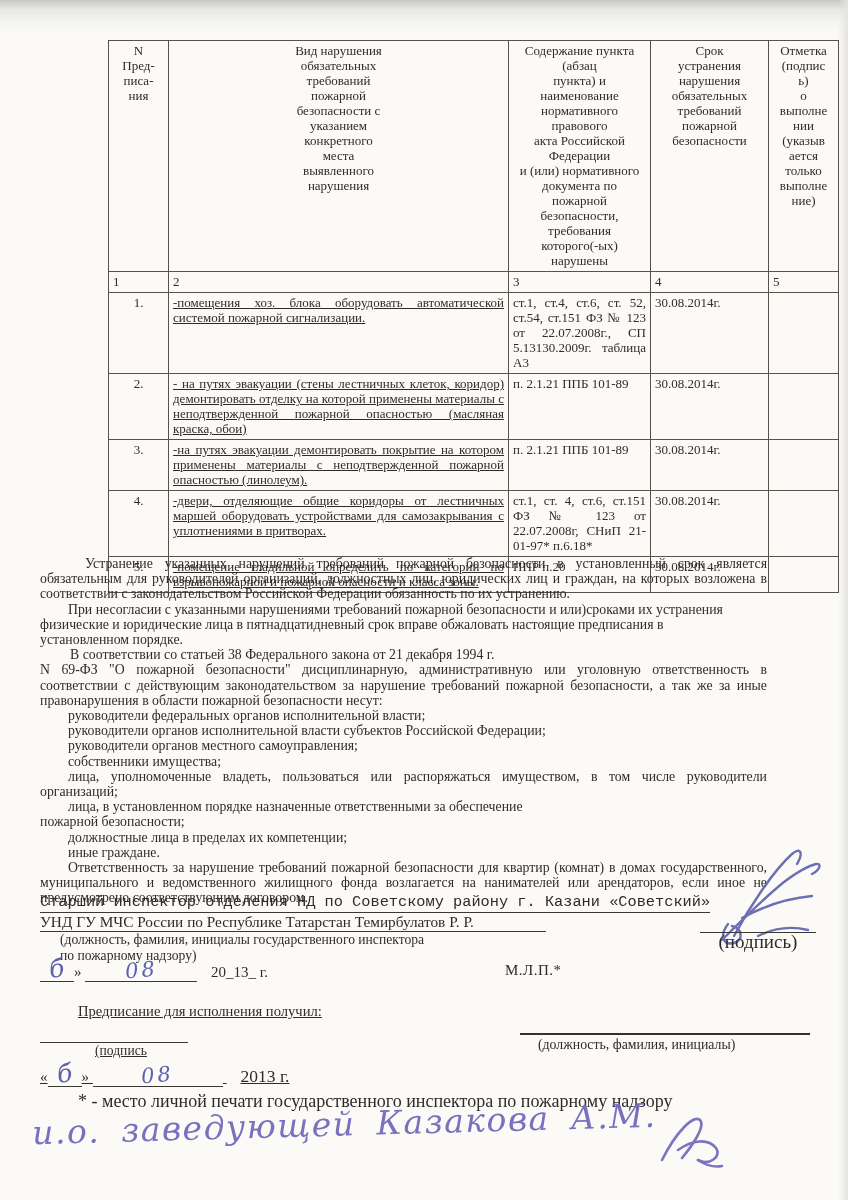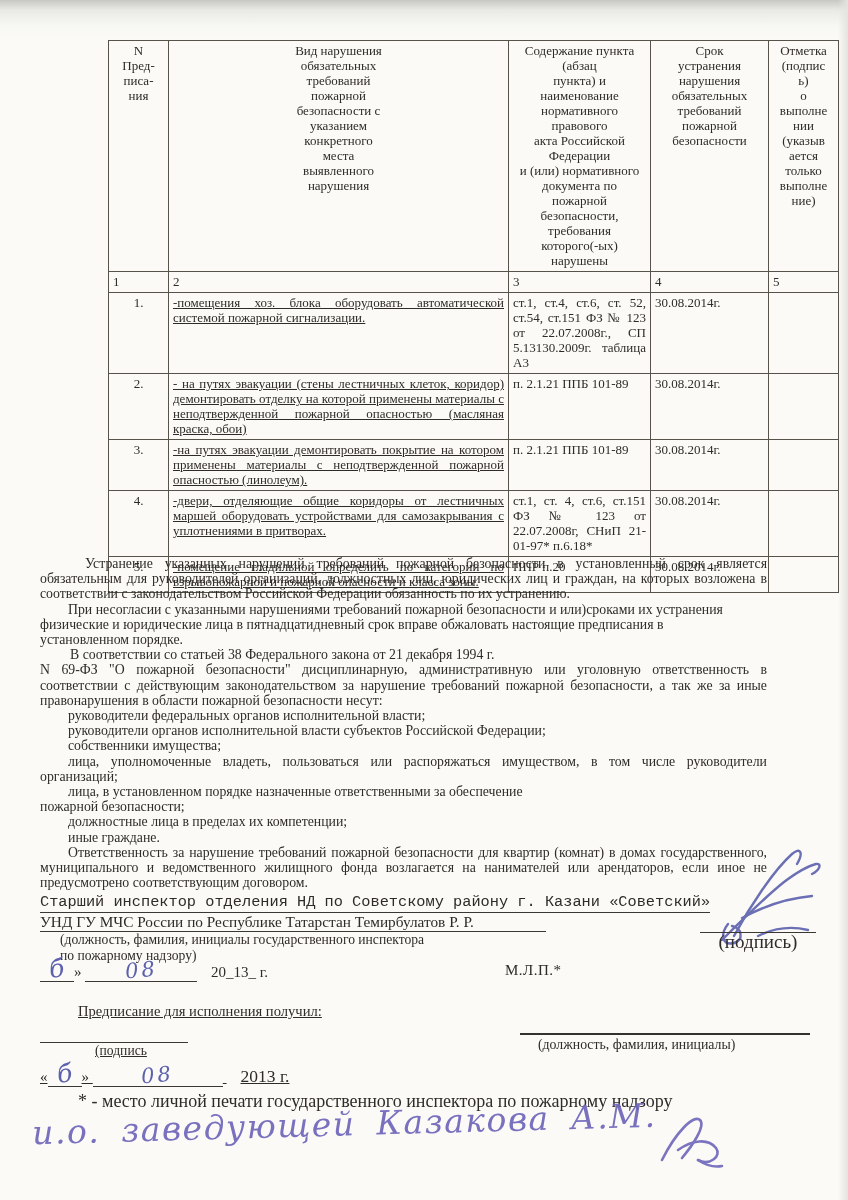--- a/index.html
+++ b/index.html
@@ -198,20 +198,21 @@
 
   <div class="bodytext">
     <p class="j ind45">Устранение указанных нарушений требований пожарной безопасности в  установленный срок является обязательным для руководителей организаций, должностных лиц, юридических лиц  и граждан, на которых возложена в соответствии с законодательством Российской Федерации обязанность по их устранению.</p>
     <p class="preline ind28">При  несогласии с указанными нарушениями требований пожарной безопасности и или)сроками их устранения
 физические и юридические лица в пятнадцатидневный срок вправе  обжаловать  настоящие предписания в
 установленном порядке.</p>
     <p class="ind30">В  соответствии со статьей 38 Федерального закона от 21 декабря 1994 г.</p>
     <p class="j">N 69-ФЗ "О пожарной безопасности" дисциплинарную, административную или уголовную ответственность в соответствии с действующим законодательством за нарушение требований пожарной безопасности, а так же за иные правонарушения в области пожарной безопасности несут:</p>
     <p class="ind28 preline">руководители федеральных органов исполнительной власти;</p>
     <p class="ind28 preline">руководители органов исполнительной власти субъектов Российской Федерации;</p>
+    <p class="ind28 preline">руководители органов местного самоуправления;</p>
     <p class="ind28 preline">собственники имущества;</p>
     <p class="ind28 preline j">лица,  уполномоченные владеть, пользоваться или распоряжаться имуществом, в том числе руководители организаций;</p>
     <p class="ind28 preline">лица, в установленном порядке назначенные ответственными за обеспечение
 пожарной безопасности;</p>
     <p class="ind28 preline">должностные лица в пределах их компетенции;</p>
     <p class="ind28 preline">иные граждане.</p>
     <p class="j ind28">Ответственность за нарушение требований пожарной безопасности  для квартир (комнат) в домах государственного, муниципального и ведомственного жилищного   фонда возлагается на нанимателей или арендаторов, если иное не предусмотрено соответствующим договором.</p>
   </div>
 
   <div class="officer">

